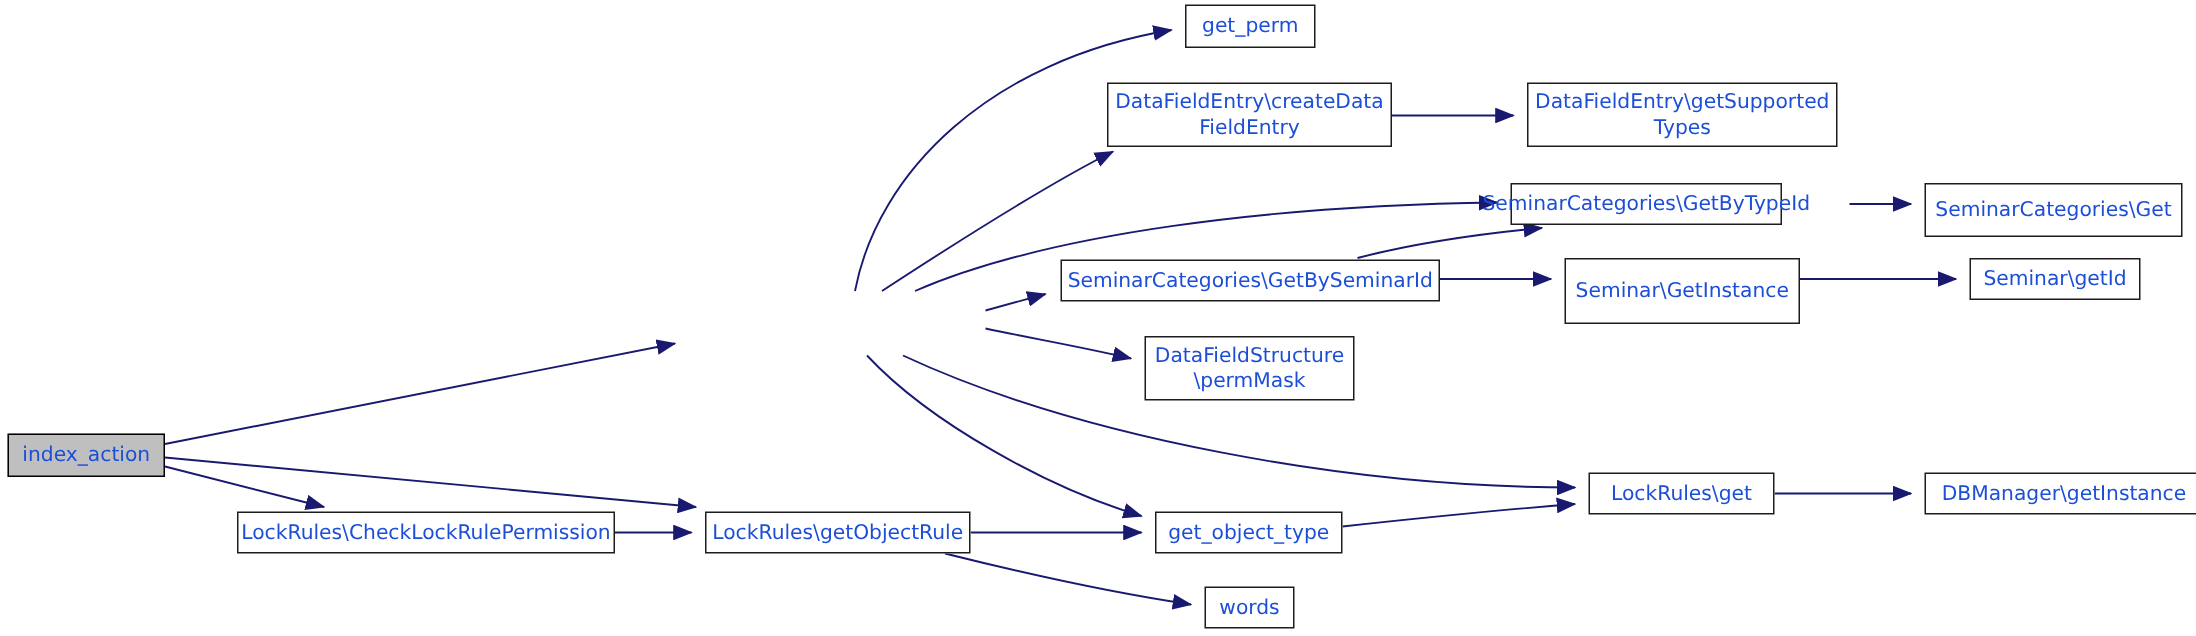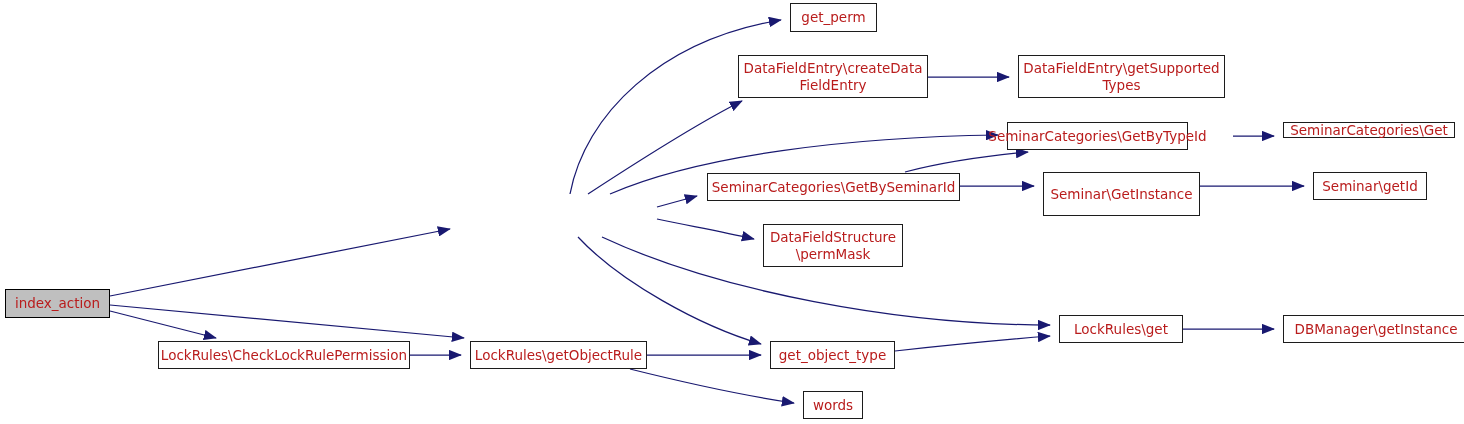--- a/index.html
+++ b/index.html
@@ -19,21 +19,21 @@
   .node {
     position: absolute;
     box-sizing: border-box;
     display: flex;
     align-items: center;
     justify-content: center;
     text-align: center;
     white-space: pre-line;
     background: #ffffff;
     border: 1.4px solid #1c1c1c;
-    color: #b91c1c;
+    color: #1d4ed8;
     font-size: 13.5px;
     line-height: 1.26;
     cursor: pointer;
     z-index: 2;
   }
   .node--highlight {
     background: #bfbfbf;
     border-color: #000000;
   }
   path.edge {
@@ -81,21 +81,21 @@
   <div class="node" style="left:790px; top:3px; width:87px; height:29px;">get_perm</div>
 
   <div class="node" style="left:738px; top:55px; width:190px; height:43px;">DataFieldEntry\createData
 FieldEntry</div>
 
   <div class="node" style="left:1018px; top:55px; width:207px; height:43px;">DataFieldEntry\getSupported
 Types</div>
 
   <div class="node" style="left:1007px; top:122px; width:181px; height:28px;">SeminarCategories\GetByTypeId</div>
 
-  <div class="node" style="left:1283px; top:122px; width:172px; height:16px;">SeminarCategories\Get</div>
+  <div class="node" style="left:1283px; top:122px; width:172px; height:36px;">SeminarCategories\Get</div>
 
   <div class="node" style="left:707px; top:173px; width:253px; height:28px;">SeminarCategories\GetBySeminarId</div>
 
   <div class="node" style="left:1043px; top:172px; width:157px; height:44px;">Seminar\GetInstance</div>
 
   <div class="node" style="left:1313px; top:172px; width:114px; height:28px;">Seminar\getId</div>
 
   <div class="node" style="left:763px; top:224px; width:140px; height:43px;">DataFieldStructure
 \permMask</div>
 

